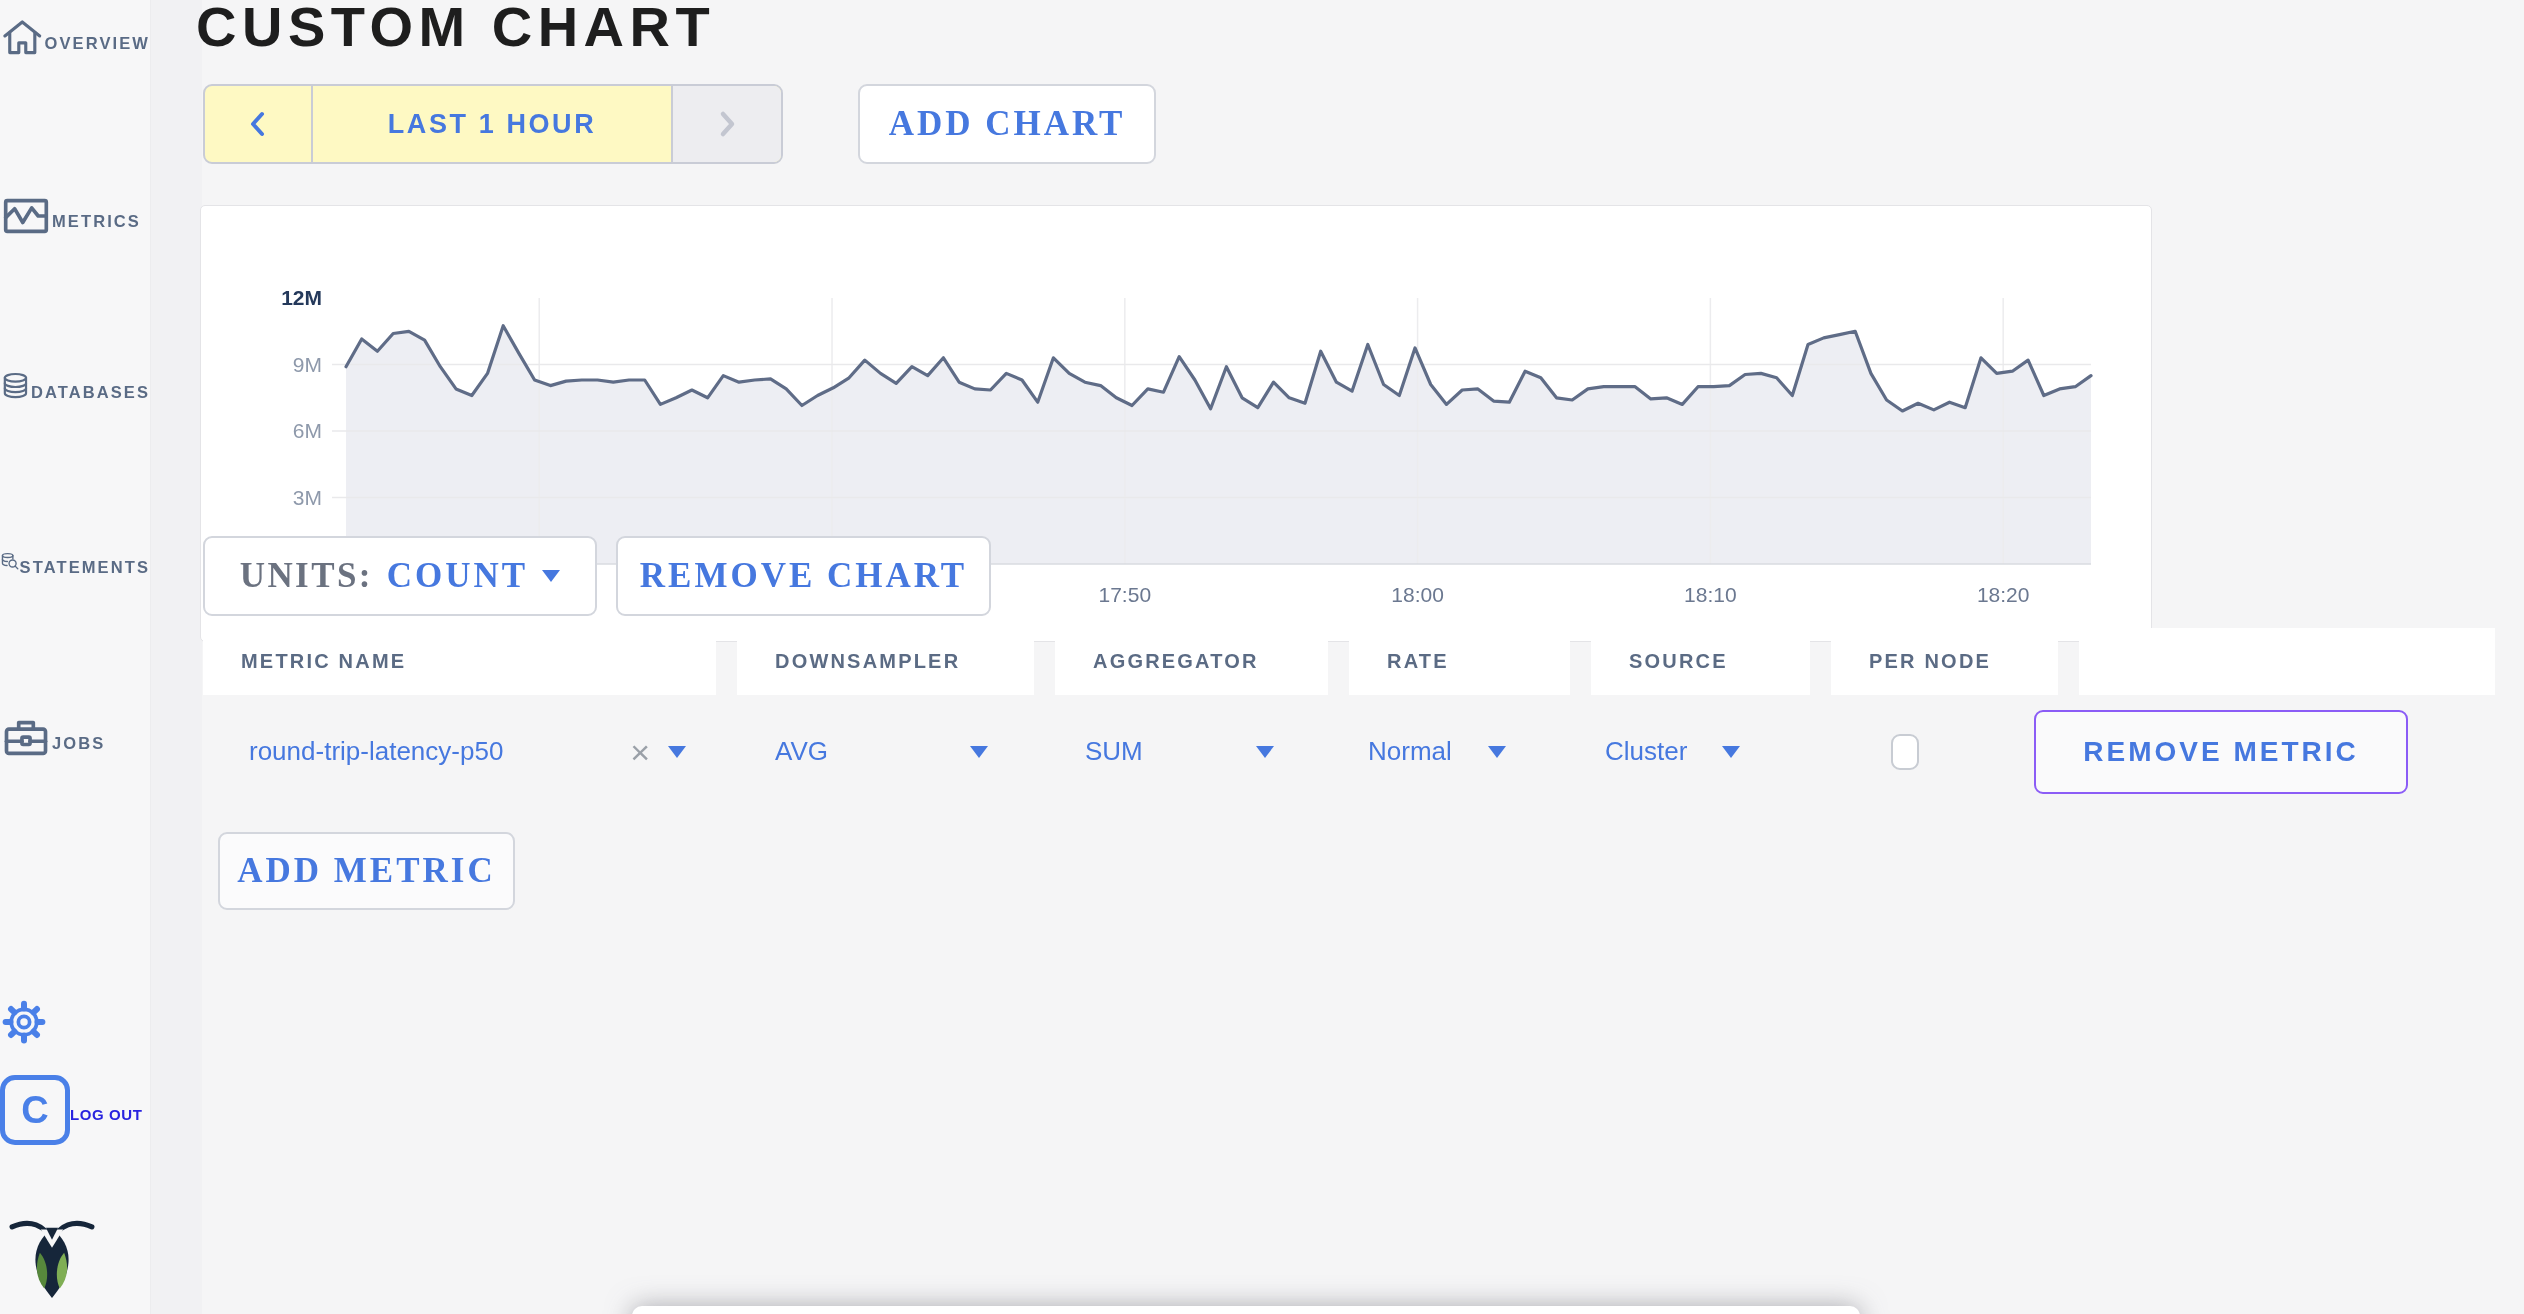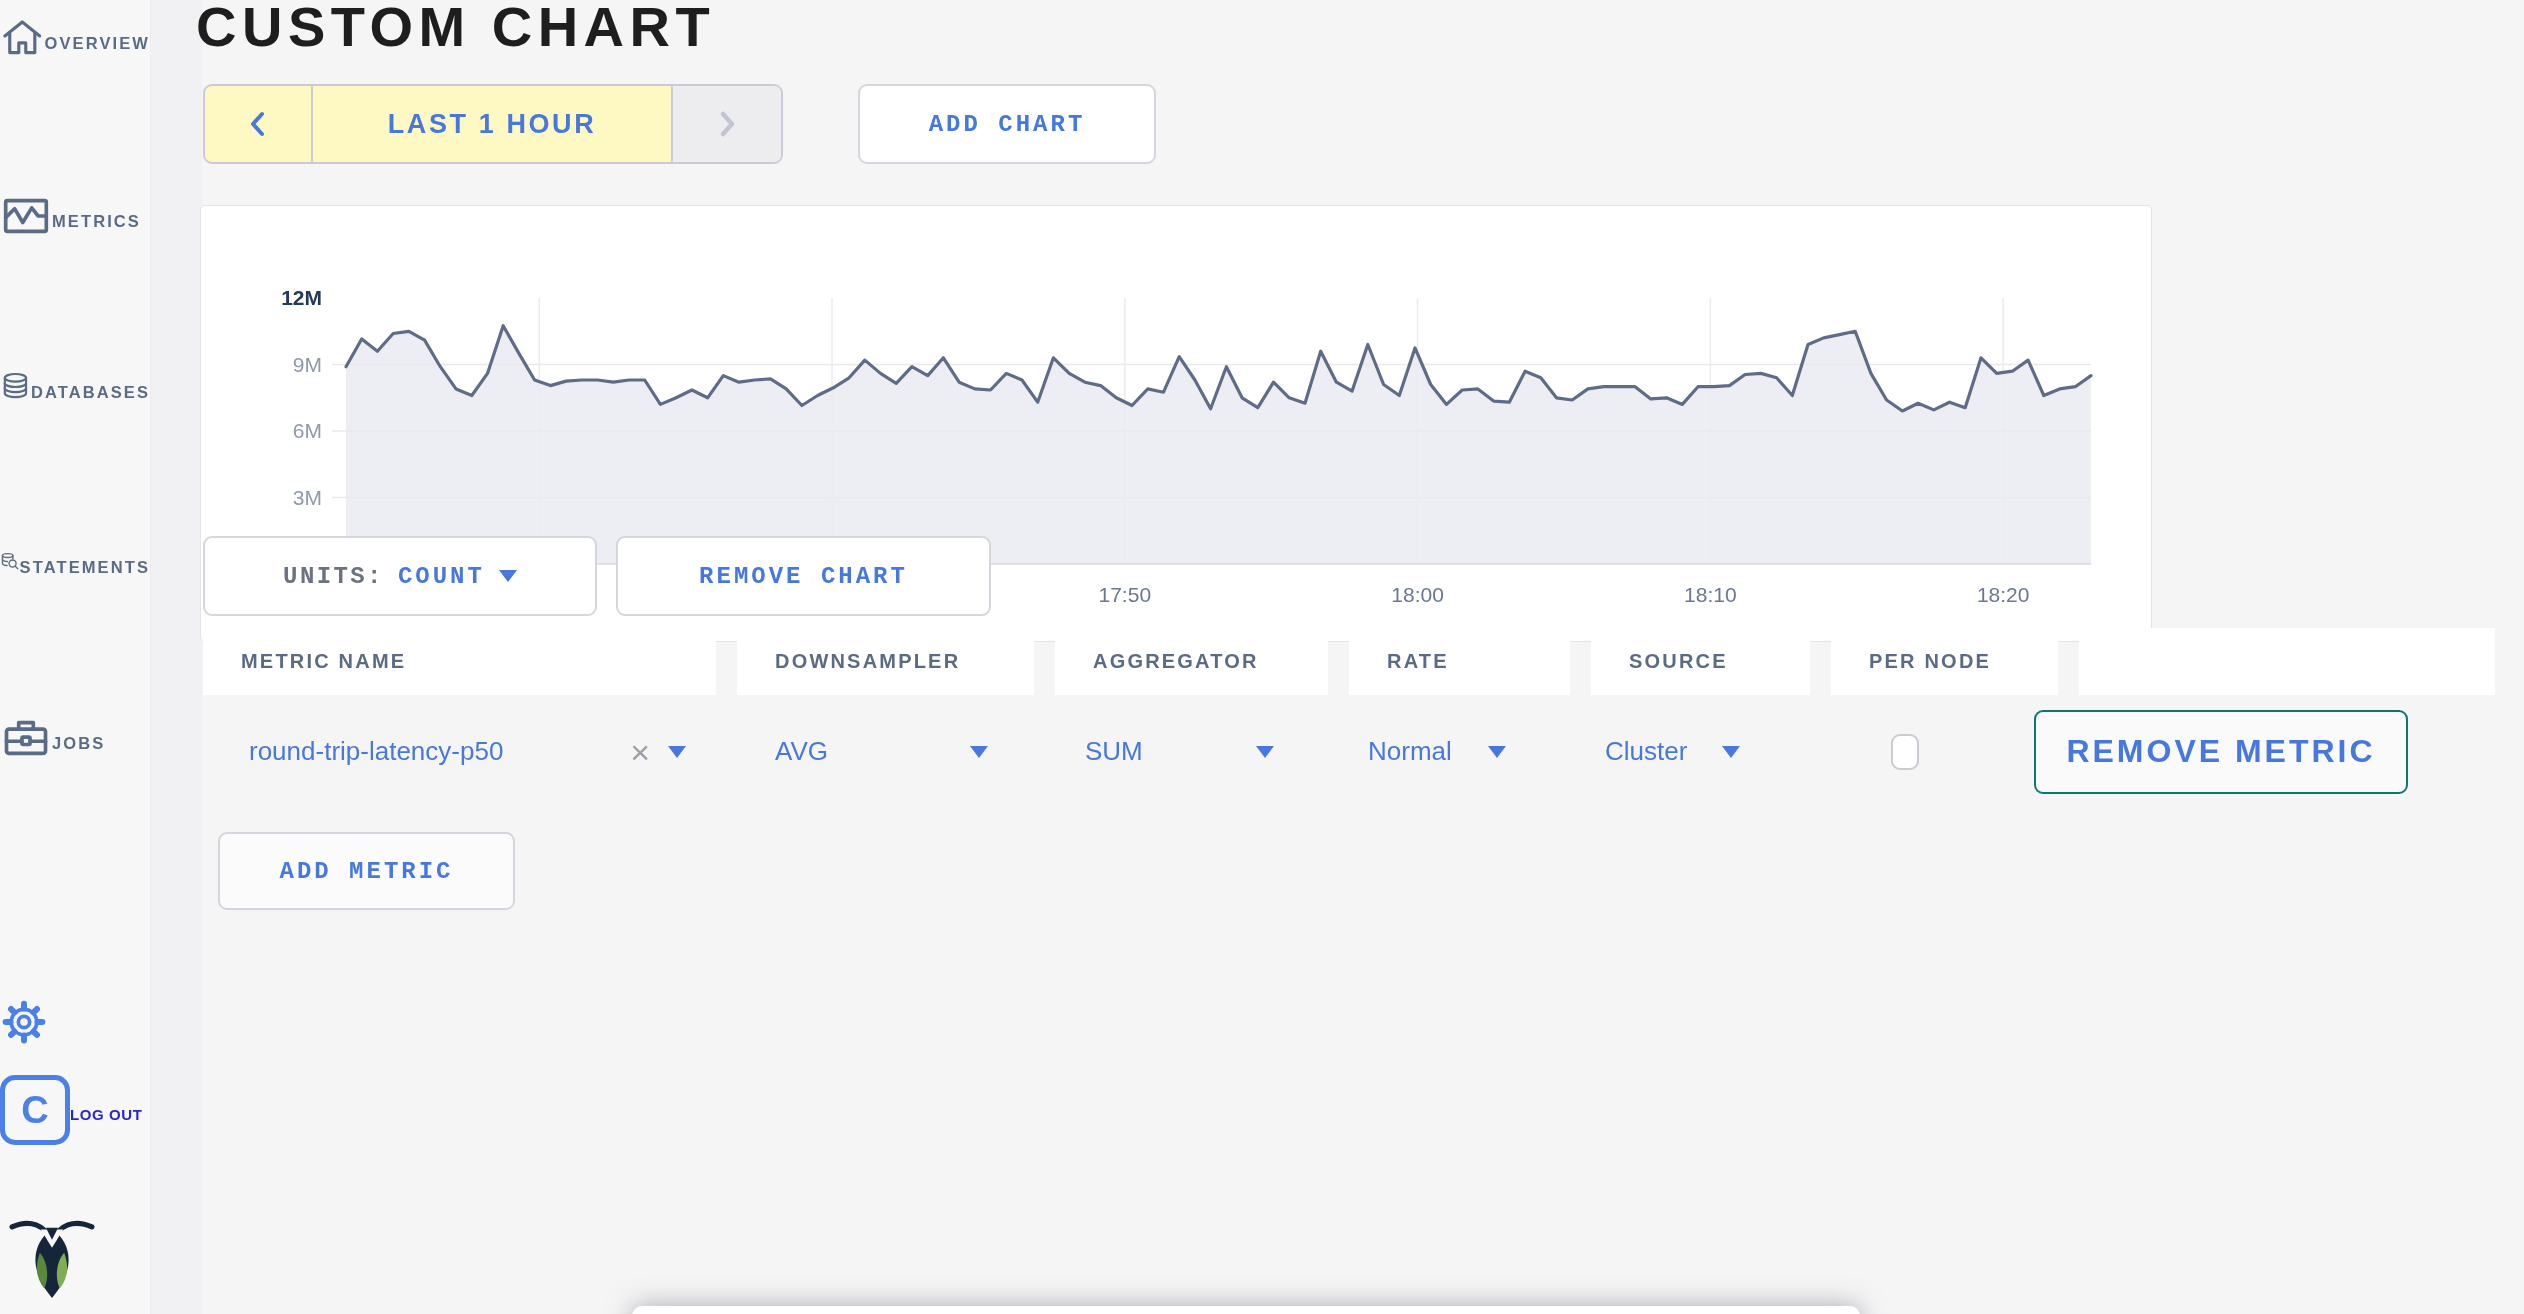--- a/index.html
+++ b/index.html
@@ -23,21 +23,21 @@
   h1.title{position:absolute;left:-6px;top:-6px;margin:0;font-size:56px;font-weight:700;letter-spacing:5.5px;color:#1e1e1e;}
   
   .timerange{position:absolute;left:1px;top:84px;width:580px;height:80px;background:#fef9c3;border:2px solid #c9ccd6;border-radius:9px;
              display:flex;align-items:stretch;box-sizing:border-box;}
   .tr-seg{display:flex;align-items:center;justify-content:center;background:transparent;border:none;cursor:pointer;}
   .tr-prev{width:108px;border-right:2px solid #c9ccd6;}
   .tr-label{flex:1;font-size:27px;font-weight:700;letter-spacing:2.6px;color:#4678df;font-family:inherit;}
   .tr-next{width:110px;border-left:2px solid #c9ccd6;background:#ededf0;border-radius:0 7px 7px 0;}
   
   .btn{position:absolute;background:#fff;border:2px solid #d3d6dd;border-radius:9px;color:#4678df;
-       font-size:24px;font-weight:700;letter-spacing:3px;font-family:Liberation Mono, monospace;cursor:pointer;
+       font-size:35px;font-weight:700;letter-spacing:3px;font-family:Liberation Serif, serif;cursor:pointer;
        display:flex;align-items:center;justify-content:center;box-sizing:border-box;padding-left:6px;}
   .add-chart{left:656px;top:84px;width:298px;height:80px;}
   .units-btn{left:1px;top:536px;width:394px;height:80px;gap:14px;}
   .units-label{color:#6b7280;letter-spacing:2.4px;}
   .remove-chart{left:414px;top:536px;width:375px;height:80px;}
   .add-metric{left:16px;top:832px;width:297px;height:78px;background:#fbfbfc;}
   .caret{width:0;height:0;border-left:9px solid transparent;border-right:9px solid transparent;border-top:12px solid #4678df;display:inline-block;}
   
   .chart-card{position:absolute;left:-2px;top:205px;width:1950px;height:435px;background:#fff;border:1px solid #e4e4e7;border-radius:5px;}
   .chart-card svg{display:block;}
@@ -52,22 +52,22 @@
   .mrow{display:grid;grid-template-columns:513px 297px 273px 221px 219px 227px 416px;column-gap:13px;height:113px;align-items:center;}
   .cell{display:flex;align-items:center;box-sizing:border-box;}
   .cell-metric{justify-content:space-between;padding-left:46px;padding-right:30px;}
   .metric-name{color:#4678df;font-size:26px;cursor:pointer;}
   .x-caret-group{display:flex;align-items:center;gap:18px;}
   .metric-x{color:#9aa0a8;font-size:34px;line-height:20px;cursor:pointer;}
   .cell-dd{justify-content:space-between;padding-left:46px;padding-right:38px;color:#4678df;font-size:26px;cursor:pointer;}
   .cell-dd.rate{padding-left:43px;padding-right:40px;}
   .cell-check{justify-content:center;}
   .checkbox{width:24px;height:32px;border:2px solid #c8ccd3;border-radius:9px;background:#fff;cursor:pointer;}
-  .remove-metric{position:relative;width:374px;height:84px;margin-left:3px;background:#fafafb;border:2px solid #0f766e;border-radius:9px;
-    color:#4678df;font-size:32px;font-weight:700;letter-spacing:3px;font-family:inherit;cursor:pointer;}
+  .remove-metric{position:relative;width:374px;height:84px;margin-left:3px;background:#fafafb;border:2px solid #8b5cf6;border-radius:9px;
+    color:#4678df;font-size:28px;font-weight:700;letter-spacing:3px;font-family:inherit;cursor:pointer;}
   .bottom-shadow{position:absolute;left:632px;top:1306px;width:1228px;height:40px;background:#fff;border-radius:10px;
     box-shadow:0 0 26px rgba(110,110,118,0.55);}
 </style>
 </head>
 <body>
 
 <aside class="sidebar">
 
   <div class="nav-item" style="top:12px">
     <svg width="52" height="52" viewBox="0 0 64 64" fill="none" stroke="#5a6b85" stroke-width="4.5" stroke-linecap="round" stroke-linejoin="round">

